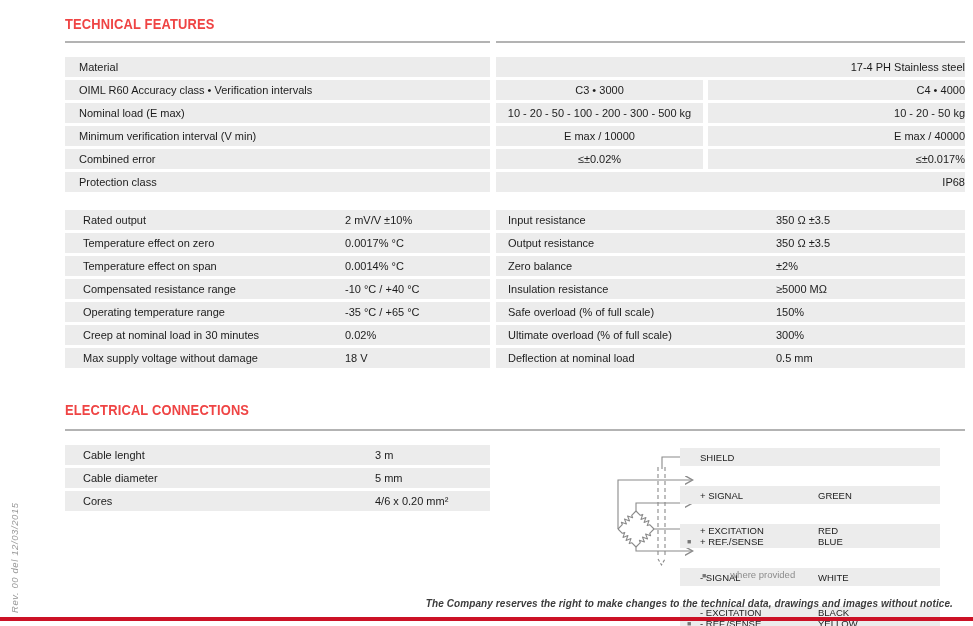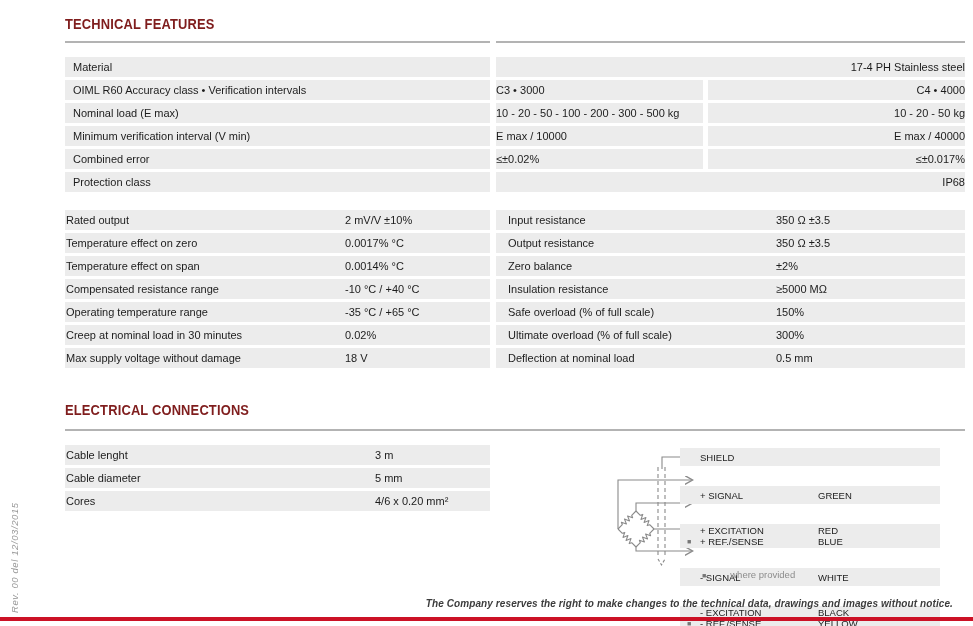--- a/index.html
+++ b/index.html
@@ -1,45 +1,45 @@
 <!DOCTYPE html>
 <html><head>
 <meta charset="utf-8">
 <style>
   *{box-sizing:border-box;margin:0;padding:0}
   html,body{width:973px;height:626px}
   body{position:relative;background:#fff;font-family:"Liberation Sans",sans-serif;color:#1c1c1c;overflow:hidden}
 
-  .sec-title{position:absolute;left:65px;font-size:15px;font-weight:700;color:#7f1d1d;white-space:nowrap}
+  .sec-title{position:absolute;left:65px;font-size:15px;font-weight:700;color:#ef4444;white-space:nowrap}
   .sec-title>span{display:inline-block;transform:scaleX(.86);transform-origin:0 50%;letter-spacing:.2px}
   #tf-title{top:15px}
   #ec-title{top:401px}
 
   .rule{position:absolute;height:2px;background:#b3b3b3}
   #tf-rule-l{left:65px;top:41px;width:425px}
   #tf-rule-r{left:496px;top:41px;width:469px}
   #ec-rule{left:65px;top:429px;width:900px}
 
   
   .spec-table{position:absolute;left:65px;top:57px;width:900px}
   .spec-row{display:flex;margin-bottom:3px}
   .spec-cell{background:#ececec;height:20px;line-height:20px;font-size:11px;white-space:nowrap;overflow:hidden}
-  .spec-label{width:425px;padding-left:8px;margin-right:6px}
+  .spec-label{width:425px;padding-left:14px;margin-right:6px}
   .spec-vals{display:flex;flex:1}
   .v-full{flex:1;text-align:right}
-  .v-c3{width:207px;margin-right:5px}
+  .v-c3{width:207px;text-align:center;margin-right:5px}
   .v-c4{flex:1;text-align:right}
 
   
   .kv-table{position:absolute;width:425px}
   #tbl-left{left:65px;top:210px}
   #tbl-right{left:496px;top:210px;width:469px}
   #tbl-cable{left:65px;top:445px}
   .kv-row{display:flex;background:#ececec;height:20px;line-height:20px;font-size:11px;margin-bottom:3px;white-space:nowrap}
-  .kv-label{width:280px;padding-left:1px;flex:none}
+  .kv-label{width:280px;padding-left:18px;flex:none}
   #tbl-right .kv-label{padding-left:12px}
   #tbl-cable .kv-label{width:310px}
   .kv-value{flex:1}
 
   
   .wiring-rows{position:absolute;left:680px;top:448px;width:260px;display:flex;flex-direction:column;gap:20px}
   .w-row{background:#ececec;display:flex;flex-direction:column;justify-content:center;min-height:18px;padding:1px 0}
   .w-line{display:flex;height:11px;line-height:11px;font-size:9.5px;color:#222}
   .w-marker{width:20px;padding-left:7px;font-size:7px;color:#777}
   .w-label{width:118px;white-space:nowrap}

